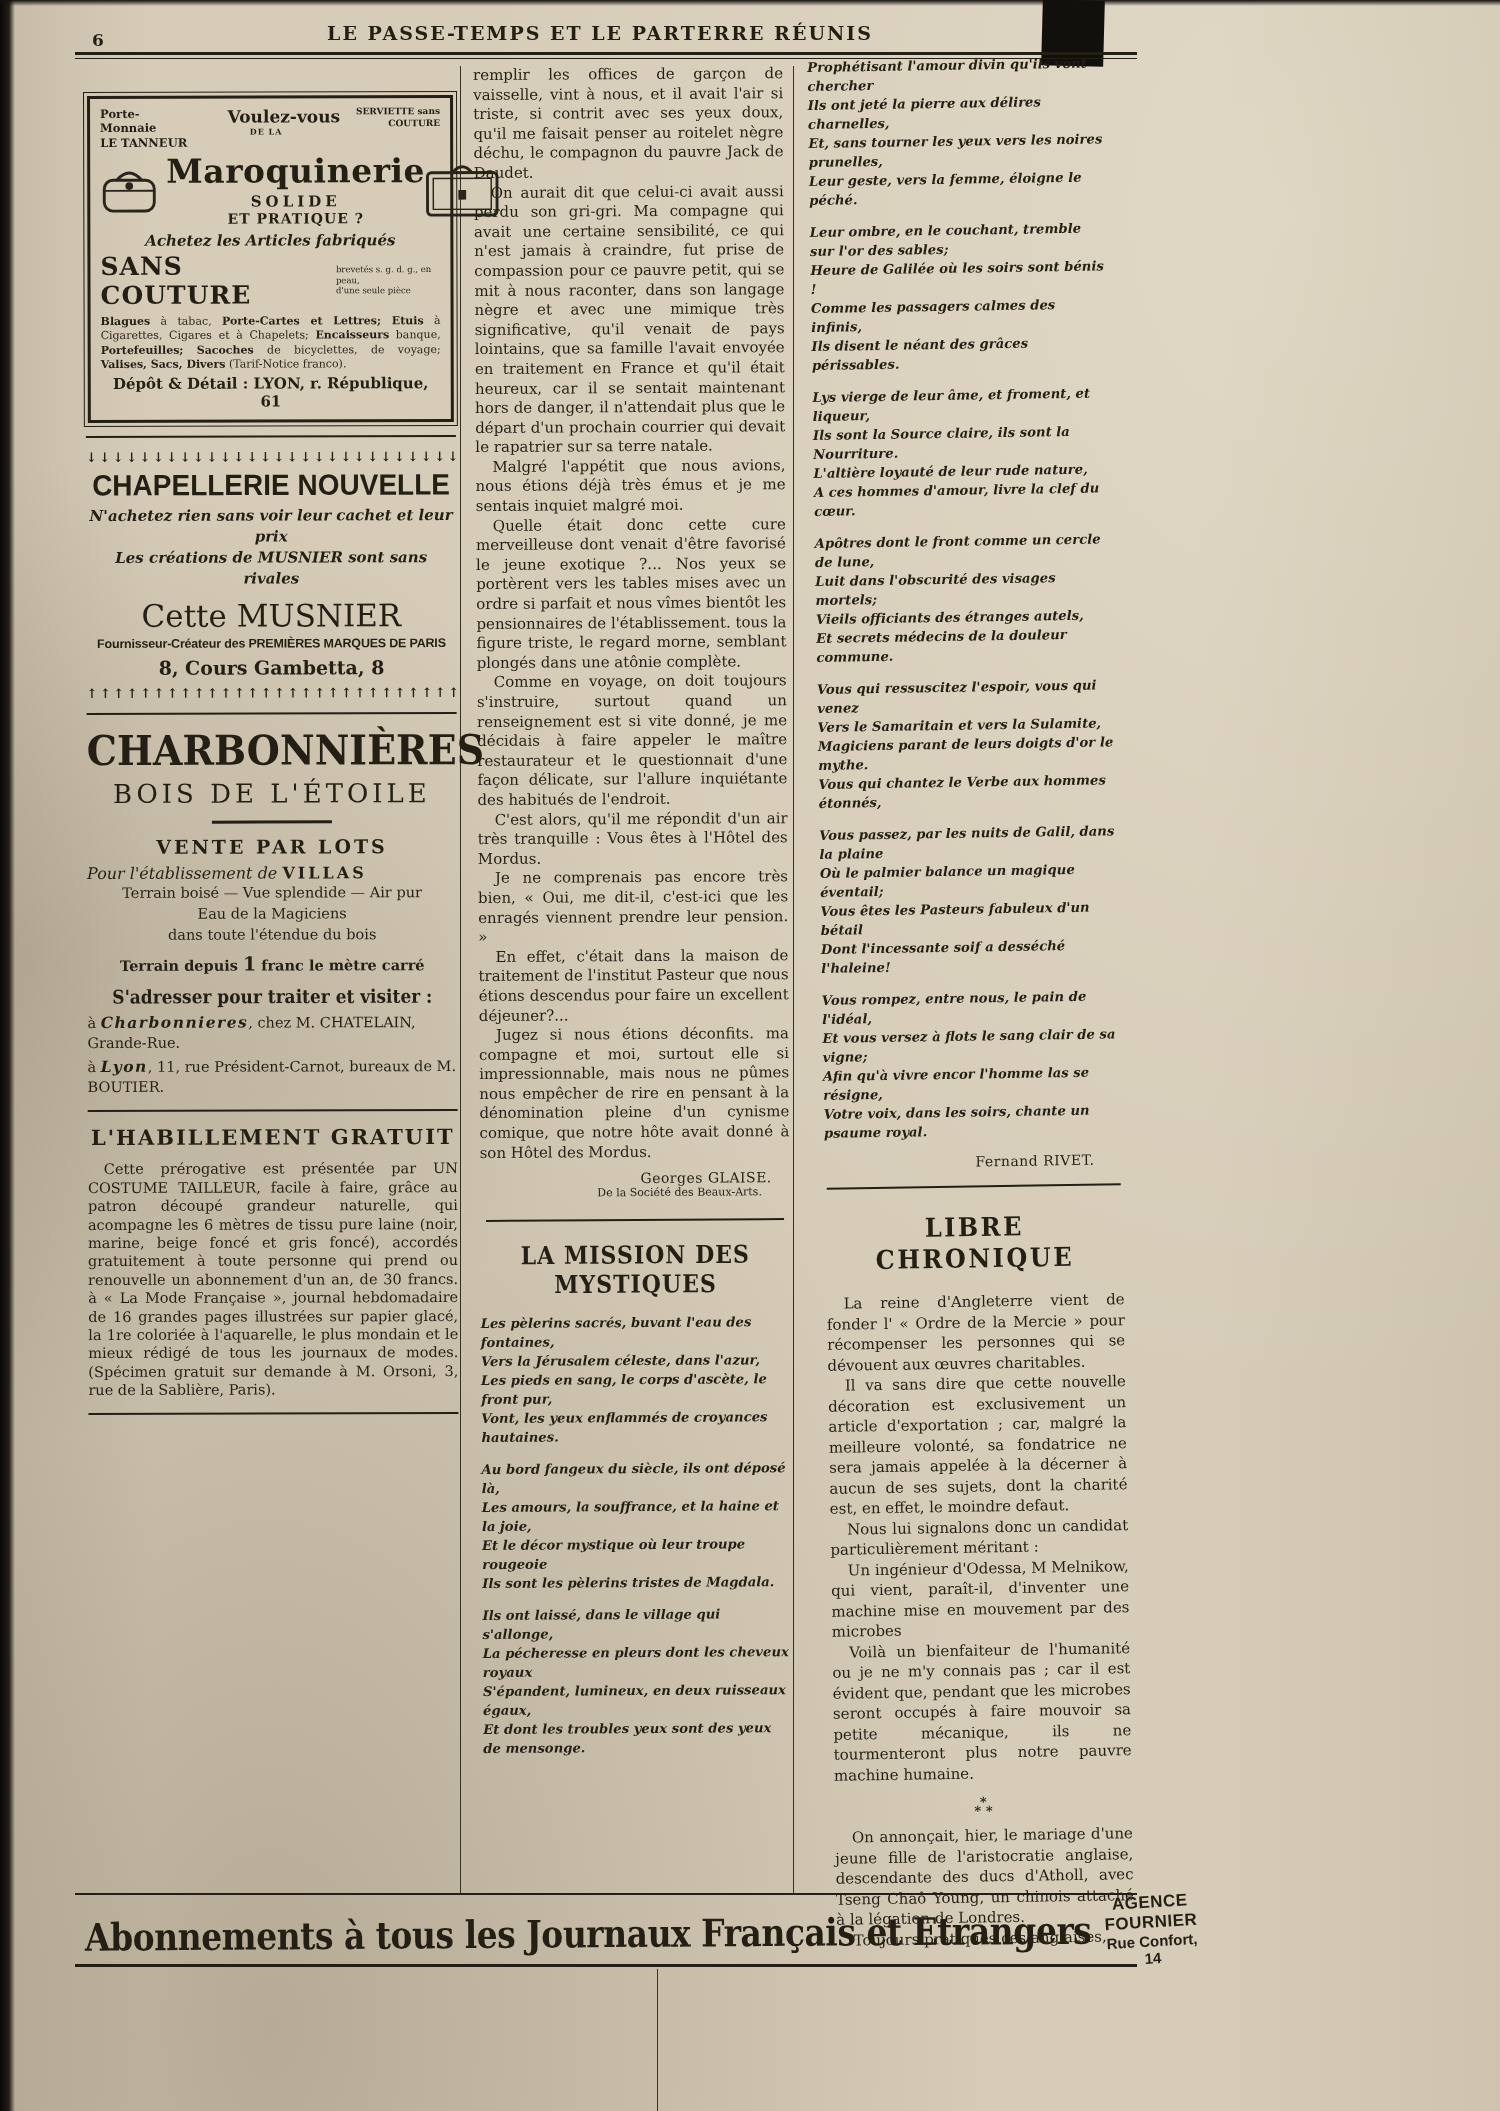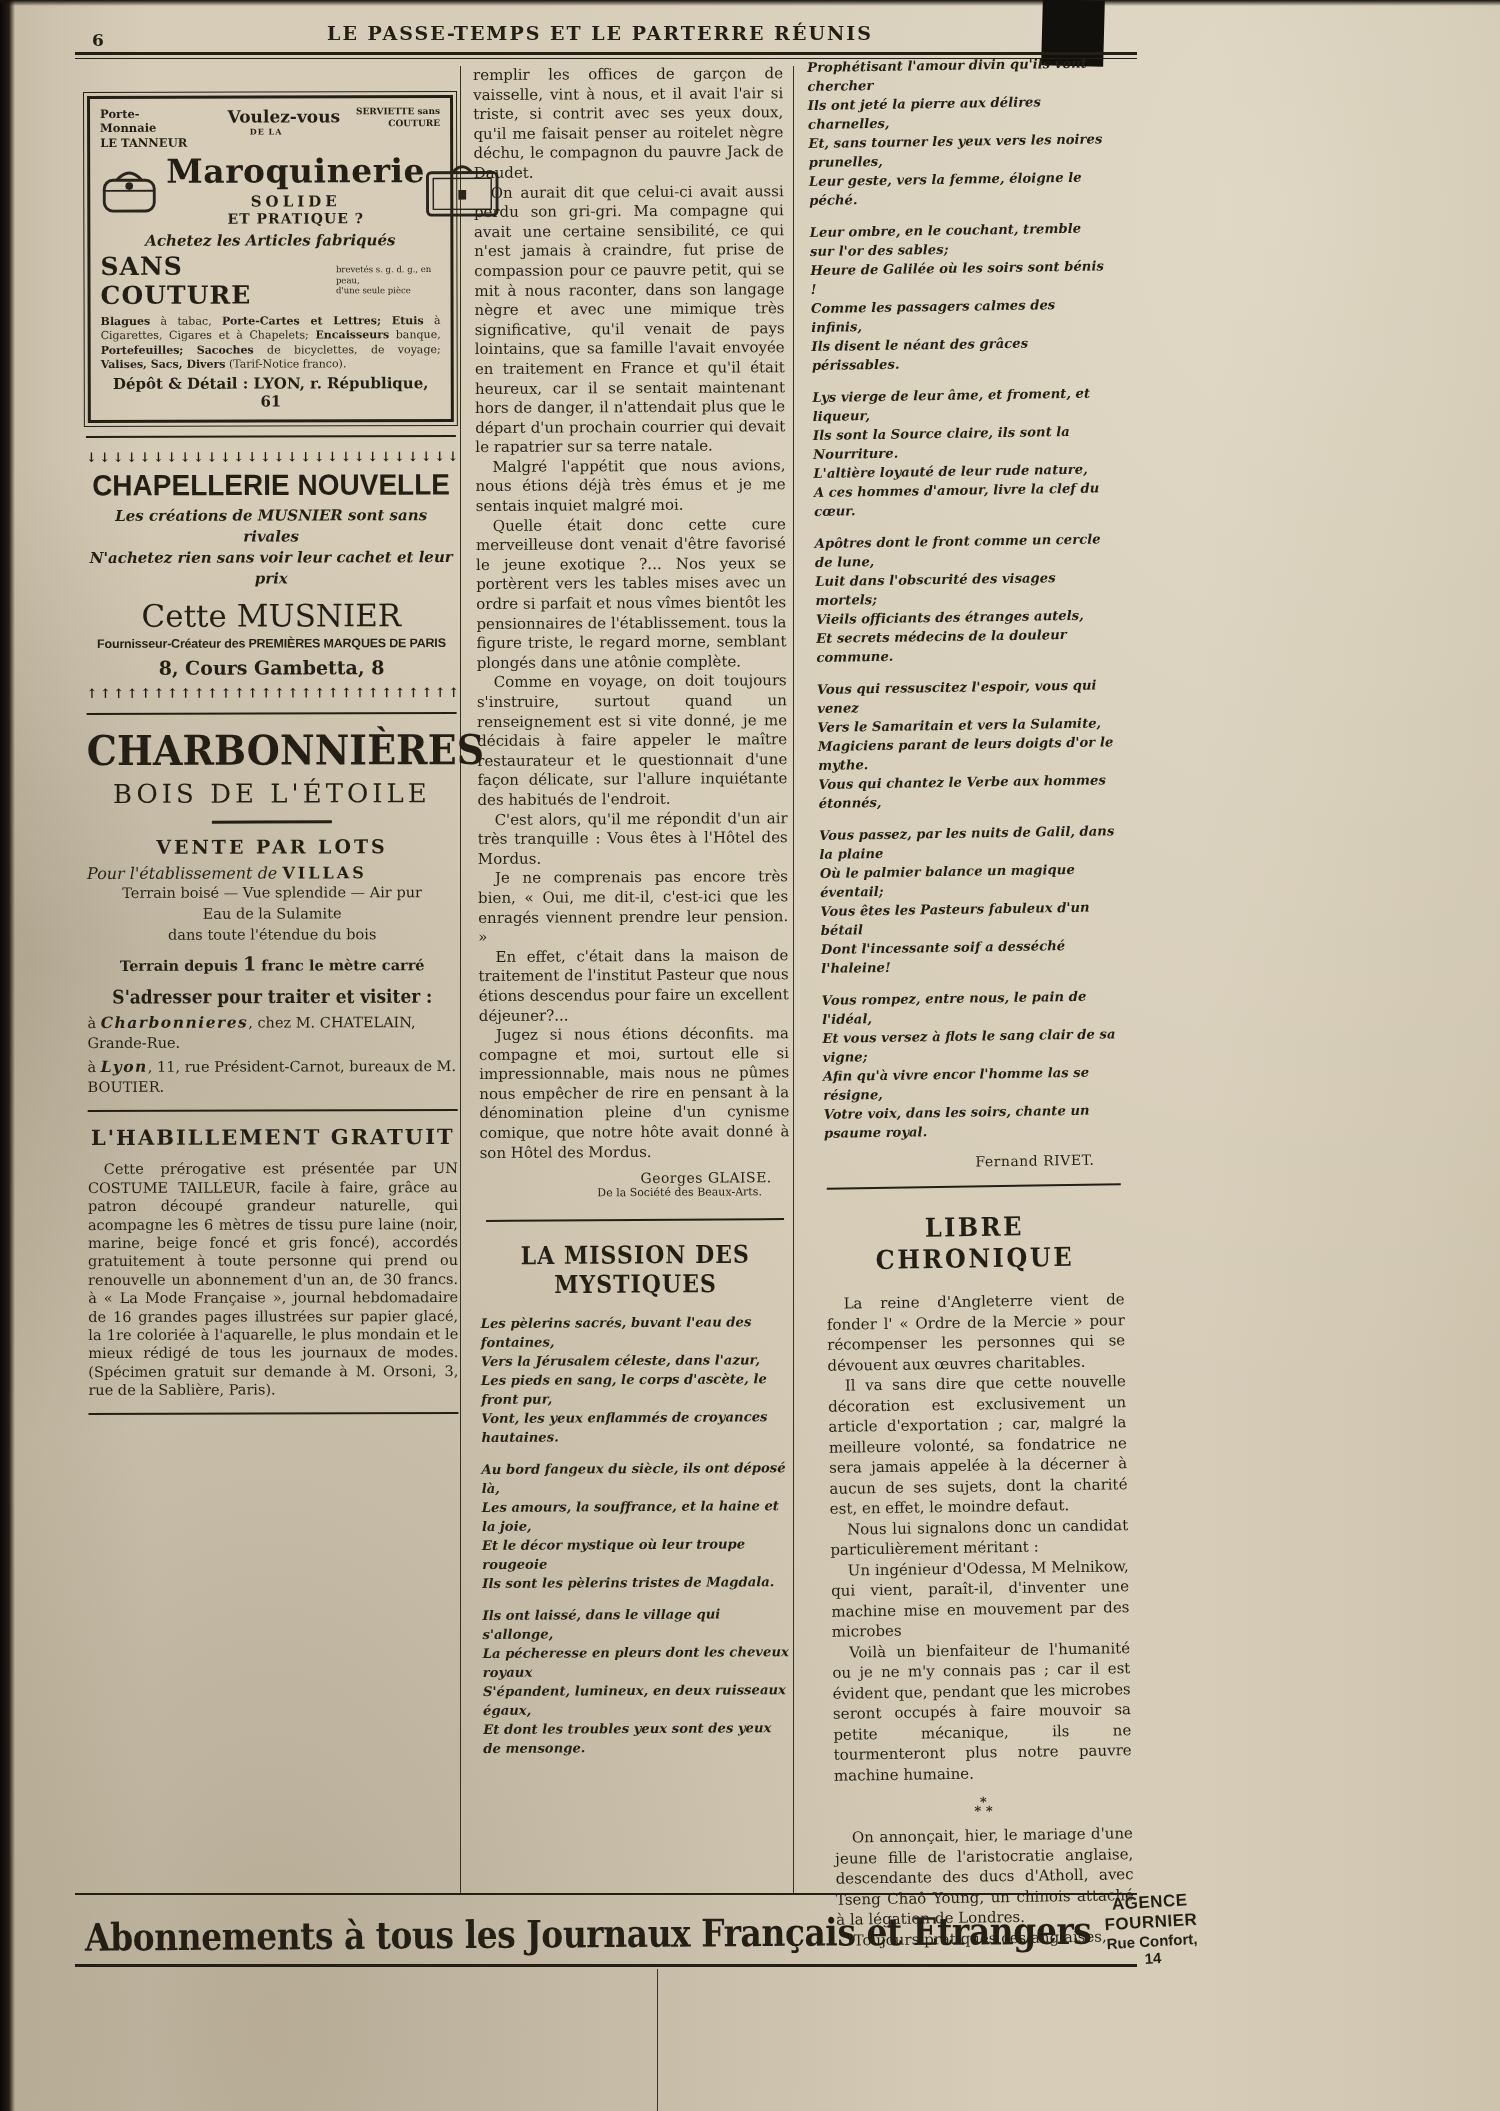--- a/index.html
+++ b/index.html
@@ -178,38 +178,38 @@
     </div>
     <p class="ad1-small"><b>Blagues</b><span> à tabac, </span><b>Porte-Cartes et Lettres; Etuis</b><span> à Cigarettes, Cigares et à Chapelets; </span><b>Encaisseurs</b><span> banque, </span><b>Portefeuilles;</b><span> </span><b>Sacoches</b><span> de bicyclettes, de voyage; </span><b>Valises, Sacs, Divers</b><span> (Tarif-Notice franco).</span></p>
     <div class="depot">Dépôt &amp; Détail : LYON, r. République, 61</div>
   </section>
 
   <div class="lhr"></div>
 
   <section>
     <div class="orn">↓↓↓↓↓↓↓↓↓↓↓↓↓↓↓↓↓↓↓↓↓↓↓↓↓↓↓↓↓↓↓↓↓↓↓↓</div>
     <div class="chap-title">CHAPELLERIE NOUVELLE</div>
+    <div class="chap-it">N'achetez rien sans voir leur cachet et leur prix</div>
     <div class="chap-it">Les créations de MUSNIER sont sans rivales</div>
-    <div class="chap-it">N'achetez rien sans voir leur cachet et leur prix</div>
     <div class="maison">Cette MUSNIER</div>
     <div class="fournisseur">Fournisseur-Créateur des PREMIÈRES MARQUES DE PARIS</div>
     <div class="gambetta">8, Cours Gambetta, 8</div>
     <div class="orn">↑↑↑↑↑↑↑↑↑↑↑↑↑↑↑↑↑↑↑↑↑↑↑↑↑↑↑↑↑↑↑↑↑↑↑↑</div>
   </section>
 
   <div class="lhr"></div>
 
   <section>
     <div class="charb-title">CHARBONNIÈRES</div>
     <div class="bois">BOIS DE L'ÉTOILE</div>
     <div class="mini-rule"></div>
     <div class="vente">VENTE PAR LOTS</div>
     <div class="pour"><span>Pour l'établissement de </span><span class="villas">VILLAS</span></div>
     <div class="charb-line">Terrain boisé — Vue splendide — Air pur</div>
-    <div class="charb-line">Eau de la Sulamite</div>
+    <div class="charb-line">Eau de la Magiciens</div>
     <div class="charb-line">dans toute l'étendue du bois</div>
     <div class="prix"><span>Terrain depuis </span><span class="big1">1</span><span> franc le mètre carré</span></div>
     <div class="adresser">S'adresser pour traiter et visiter :</div>
     <p class="addr"><span>à </span><span class="fancy">Charbonnieres</span><span>, chez M. CHATELAIN, Grande-Rue.</span></p>
     <p class="addr"><span>à </span><span class="fancy">Lyon</span><span>, 11, rue Président-Carnot, bureaux de M. BOUTIER.</span></p>
   </section>
 
   <div class="lhr"></div>
 
   <section class="hab">

